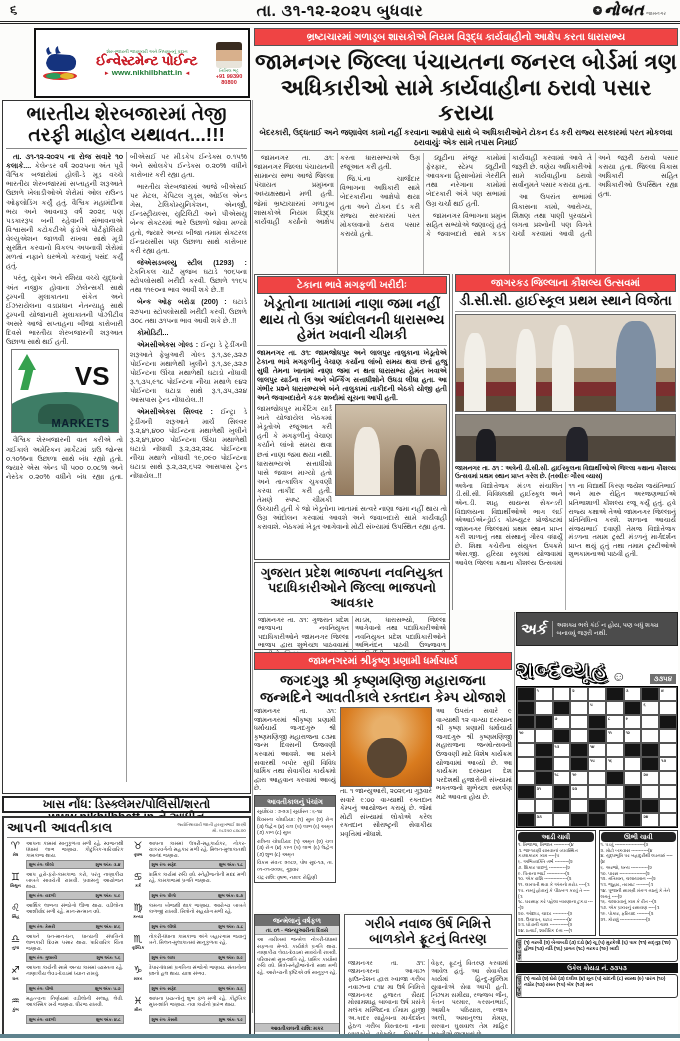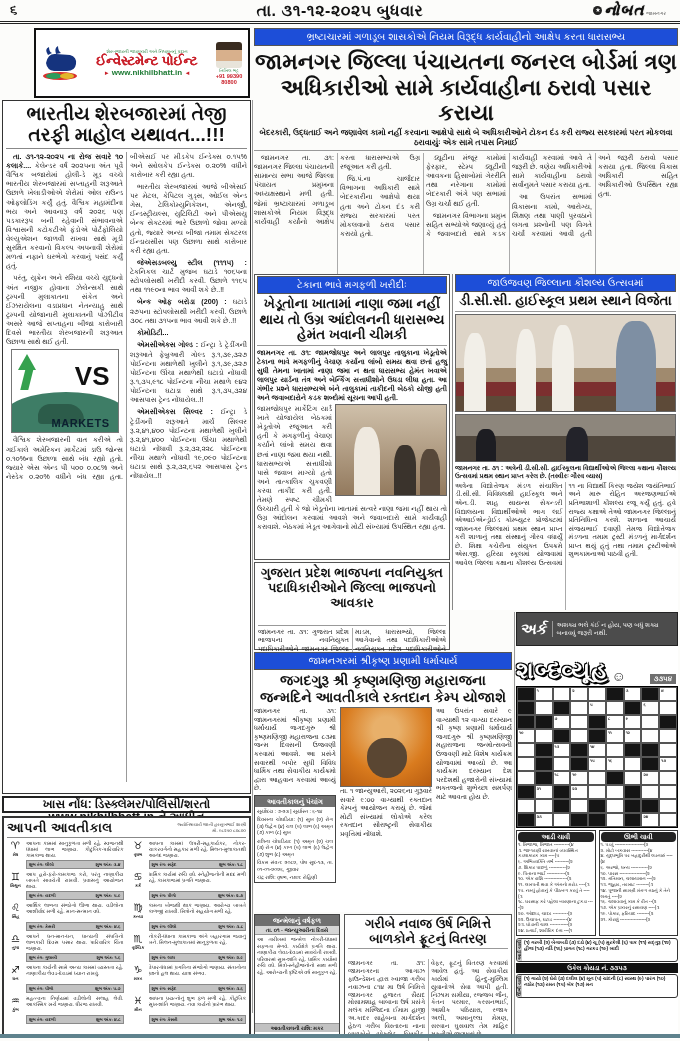--- a/index.html
+++ b/index.html
@@ -23,21 +23,21 @@
   .ad-tag{font-size:4.6px;color:#1d7a34;}
   .ad-brand{font-size:13px;font-weight:bold;color:#c9202a;line-height:1.05;text-shadow:0 0 .4px #c9202a;}
   .ad-web{font-size:8px;font-weight:bold;color:#1d7a34;}
   .ad-web .arr{color:#c9202a;font-size:6px;}
   .ad-right{width:30px;text-align:center;}
   .ad-photo{width:26px;height:26px;margin:0 auto;border-radius:3px;background:linear-gradient(#3a2c20 0 30%,#d8b08c 30% 75%,#e8e4da 75%);}
   .ad-person{font-size:4.4px;color:#1d7a34;}
   .ad-phone{font-size:5.6px;font-weight:bold;color:#c9202a;}
   
   #lead{left:254px;top:28px;width:424px;height:246px;}
-  .kicker{background:#1d4ed8;border:1px solid #555;color:#fff;font-weight:normal;font-size:10px;line-height:16px;text-align:center;white-space:nowrap;overflow:hidden;}
+  .kicker{background:#ef4444;border:1px solid #555;color:#fff;font-weight:bold;font-size:10px;line-height:16px;text-align:center;white-space:nowrap;overflow:hidden;}
   #lead .hl{font-size:22px;font-weight:bold;line-height:1.16;text-align:center;margin:3px 0 2px;}
   #lead .sub{font-size:8px;font-weight:bold;text-align:center;border-bottom:1px solid #999;padding-bottom:2px;margin-bottom:2px;}
   #lead .body{column-count:5;column-gap:6px;column-rule:1px solid #aaa;font-size:7px;line-height:1.32;height:148px;overflow:hidden;}
   .body p{margin:0 0 3px;text-indent:7px;}
   
   #stock{left:2px;top:100px;width:249px;height:694px;border:1px solid #333;padding:2px 3px;background:#fff;}
   #stock .hl{font-size:19px;font-weight:bold;text-align:center;line-height:1.12;border-bottom:1px solid #888;padding-bottom:2px;}
   #stock .body{column-count:2;column-gap:7px;column-rule:1px solid #999;font-size:7px;line-height:1.3;height:630px;overflow:hidden;margin-top:3px;}
   .sp{margin:0 0 3px;text-indent:6px;text-align:justify;}
   .sp b{font-size:7.2px;}
@@ -73,21 +73,21 @@
   #gnut-photo{float:right;width:112px;height:92px;margin:0 0 2px 3px;}
   
   #skill{left:452px;top:274px;width:226px;height:336px;border-left:1px solid #888;padding:0 2px;background:#fff;}
   #skill .hl{font-size:13.5px;font-weight:bold;text-align:center;line-height:1.1;margin:2px 0;border-bottom:1px solid #999;padding-bottom:2px;}
   #skill .cap{font-size:6.4px;font-weight:bold;margin:2px 0;text-align:justify;}
   #skill .body{column-count:2;column-gap:6px;column-rule:1px solid #aaa;font-size:6.7px;line-height:1.28;height:128px;overflow:hidden;text-align:justify;}
   #skill-photo1{width:100%;height:98px;background:linear-gradient(#ded5c8 0 55%,#a08a6e 55% 70%,#7c2f2f 70% 84%,#5d4a38 84%);}
   #skill-photo2{width:100%;height:48px;margin-top:2px;background:linear-gradient(#8d867c 0 45%,#4f463c 45%);}
   
   #bjp{left:254px;top:562px;width:196px;height:88px;border:1px solid #555;padding:1px 3px;background:#fff;}
-  #bjp .hl{font-size:13px;font-weight:bold;text-align:center;line-height:1.15;margin:2px 0;border-bottom:1px solid #999;padding-bottom:14px;}
+  #bjp .hl{font-size:13px;font-weight:bold;text-align:center;line-height:1.15;margin:2px 0;border-bottom:1px solid #999;padding-bottom:2px;}
   #bjp .body{column-count:2;column-gap:6px;column-rule:1px solid #aaa;font-size:6.7px;line-height:1.26;height:52px;overflow:hidden;text-align:justify;}
   
   #guru{left:254px;top:652px;width:258px;height:260px;background:#fff;}
   #guru .hl{font-size:14px;font-weight:bold;text-align:center;line-height:1.18;margin:2px 0;}
   #guru .cols{display:flex;gap:4px;}
   #guru .c{font-size:6.7px;line-height:1.28;text-align:justify;overflow:hidden;}
   #guru .c1{width:82px;}
   #guru .c2{width:92px;}
   #guru .c3{flex:1;}
   #guru-photo{width:92px;height:80px;border:1px solid #666;background:radial-gradient(circle at 50% 28%,#e8b06a 0 18%,#d97b1e 60%,#b85c10);position:relative;overflow:hidden;}
@@ -103,21 +103,21 @@
   
   #fruit{left:344px;top:914px;width:168px;height:123px;border:1px solid #555;background:#fff;padding:1px 3px;}
   #fruit .hl{font-size:13px;font-weight:bold;text-align:center;line-height:1.12;border-bottom:1px solid #999;padding-bottom:2px;margin:1px 0 10px;}
   #fruit .body{column-count:2;column-gap:6px;column-rule:1px solid #aaa;font-size:6.3px;line-height:1.25;height:92px;overflow:hidden;text-align:justify;}
   
   #cw{left:516px;top:612px;width:162px;height:427px;background:#fff;}
   #arka{display:flex;align-items:center;background:#4c4c4c;border:1px solid #222;height:34px;padding:2px;gap:3px;}
   #arka .aw{font-size:15px;font-weight:bold;color:#fff;transform:skewX(-6deg);padding:0 2px;}
   #arka .aq{flex:1;font-size:6.4px;color:#fff;line-height:1.3;border-left:1px solid #999;padding-left:3px;}
   #cwlogo{display:flex;align-items:flex-end;height:38px;position:relative;}
-  #cwlogo .big{font-size:23px;font-weight:bold;letter-spacing:1px;color:#fff;text-shadow:-1px -1px 0 #000,1px -1px 0 #000,-1px 1px 0 #000,1px 1px 0 #000,2px 2px 0 #000;}
+  #cwlogo .big{font-size:23px;font-weight:normal;letter-spacing:1px;color:#fff;text-shadow:-1px -1px 0 #000,1px -1px 0 #000,-1px 1px 0 #000,1px 1px 0 #000,2px 2px 0 #000;}
   #cwlogo .face{font-size:14px;margin-left:3px;}
   #cwlogo .num{position:absolute;right:2px;bottom:0;background:#6f6f6f;color:#fff;font-size:7px;font-weight:bold;padding:0 4px;line-height:10px;}
   #cw-grid{display:grid;grid-template-columns:repeat(9,1fr);border:1px solid #000;margin-top:2px;}
   .cw-cell{height:14px;border:0.5px solid #555;background:#fff;position:relative;}
   .cw-cell.black{background:#151515;}
   .cw-cell span{position:absolute;left:1px;top:0;font-size:4px;font-weight:bold;}
   #clues{display:flex;gap:3px;margin-top:2px;}
   .clue-col{flex:1;border:1px solid #333;padding:1px;}
   .clue-head{background:#222;color:#fff;font-size:6.6px;font-weight:bold;text-align:center;line-height:10px;border-radius:4px;}
   .clue{font-size:4.6px;line-height:1.25;}
@@ -196,21 +196,21 @@
         <div class="hill"></div>
         <div class="bear"></div>
         <div class="mk">MARKETS</div>
       </div>
       <div>
 
           <p class="sp"><b></b> <span>વૈશ્વિક શેરબજારની વાત કરીએ તો ગઈકાલે અમેરિકન માર્કેટમાં ડાઉ જોન્સ ૦.૧૦%ના ઉછાળા સાથે બંધ રહ્યો હતો. જ્યારે એસ એન્ડ પી ૫૦૦ ૦.૦૮% અને નેસ્ડેક ૦.૨૦% વધીને બંધ રહ્યા હતા. બીએસઈ પર મીડકેપ ઈન્ડેક્સ ૦.૧૫% અને સ્મોલકેપ ઈન્ડેક્સ ૦.૨૦% વધીને કારોબાર કરી રહ્યા હતા.</span></p>
 
           <p class="sp"><b></b> <span>ભારતીય શેરબજારમાં આજે બીએસઈ પર મેટલ, કેપિટલ ગુડ્સ, ઓઈલ એન્ડ ગેસ, ટેલિકોમ્યુનિકેશન, એનર્જી, ઈન્ડસ્ટ્રીયલ્સ, યુટિલિટી અને પીએસયુ બેન્ક સેક્ટરમાં ભારે ઉછાળો જોવા મળ્યો હતો, જ્યારે અન્ય બીજા તમામ સેક્ટરલ ઈન્ડાયસીસ પણ ઉછાળા સાથે કારોબાર કરી રહ્યા હતા.</span></p>
 
-          <p class="sp"><b>જેએસડબલ્યુ સ્ટીલ (૧૧૧૫) :</b> <span>ટેકનિકલ ચાર્ટ મુજબ ઘટાડે ૧૦૬૫ના સ્ટોપલોસથી ખરીદી કરવી. ઉછાળે ૧૧૬૫ તથા ૧૧૯૦ના ભાવ આવી શકે છે..!!</span></p>
+          <p class="sp"><b>જેએસડબલ્યુ સ્ટીલ (1293) :</b> <span>ટેકનિકલ ચાર્ટ મુજબ ઘટાડે ૧૦૬૫ના સ્ટોપલોસથી ખરીદી કરવી. ઉછાળે ૧૧૬૫ તથા ૧૧૯૦ના ભાવ આવી શકે છે..!!</span></p>
 
           <p class="sp"><b>બેન્ક ઓફ બરોડા (200) :</b> <span>ઘટાડે ૨૭૫ના સ્ટોપલોસથી ખરીદી કરવી. ઉછાળે ૩૦૮ તથા ૩૧૫ના ભાવ આવી શકે છે..!!</span></p>
 
           <p class="sp"><b>કોમોડિટી...</b> <span></span></p>
 
           <p class="sp"><b>એમસીએક્સ ગોલ્ડ :</b> <span>ઈન્ટ્રા ડે ટ્રેડીંગની શરૂઆતે ફેબ્રુઆરી ગોલ્ડ રૂ.૧,૩૯,૩૨૭ પોઈન્ટના મથાળેથી ખુલીને રૂ.૧,૩૯,૩૨૭ પોઈન્ટના ઊંચા મથાળેથી ઘટાડો નોંધાવી રૂ.૧,૩૫,૯૧૮ પોઈન્ટના નીચા મથાળે ૯૪૨ પોઈન્ટના ઘટાડા સાથે રૂ.૧,૩૫,૩૨૪ આસપાસ ટ્રેન્ડ નોંધાયેલ..!!</span></p>
 
           <p class="sp"><b>એમસીએક્સ સિલ્વર :</b> <span>ઈન્ટ્રા ડે ટ્રેડીંગની શરૂઆતે માર્ચ સિલ્વર રૂ.૨,૪૧,૪૦૦ પોઈન્ટના મથાળેથી ખુલીને રૂ.૨,૪૧,૪૦૦ પોઈન્ટના ઊંચા મથાળેથી ઘટાડો નોંધાવી રૂ.૨,૩૨,૨૨૮ પોઈન્ટના નીચા મથાળે નોંધાવી ૧૯,૦૯૦ પોઈન્ટના ઘટાડા સાથે રૂ.૨,૩૨,૬૫૨ આસપાસ ટ્રેન્ડ નોંધાયેલ..!!</span></p>
         </div>
     </div>
@@ -407,21 +407,21 @@
         <div class="fig" style="left:18px;top:22px;width:26px;height:70px;background:#efe9df;border-radius:40% 40% 0 0;"></div>
         <div class="fig" style="left:58px;top:40px;width:22px;height:52px;"></div>
         <div class="fig" style="left:84px;top:44px;width:20px;height:48px;background:#57483a;"></div>
       </div>
       <span>જામજોધપુર માર્કેટિંગ યાર્ડ ખાતે યોજાયેલ બેઠકમાં ખેડૂતોએ રજૂઆત કરી હતી કે મગફળીનું વેચાણ કર્યાને લાંબો સમય થવા છતાં નાણા જમા થયા નથી.</span>
       <span>ધારાસભ્યએ સત્તાધીશો પાસે જવાબ માગ્યો હતો અને તાત્કાલિક ચુકવણી કરવા તાકીદ કરી હતી. તેમણે સ્પષ્ટ ચીમકી ઉચ્ચારી હતી કે જો ખેડૂતોના ખાતામાં સત્વરે નાણા જમા નહીં થાય તો ઉગ્ર આંદોલન કરવામાં આવશે અને જવાબદારો સામે કાર્યવાહી કરાવાશે. બેઠકમાં ખેડૂત આગેવાનો મોટી સંખ્યામાં ઉપસ્થિત રહ્યા હતા.</span>
     </div>
   </div>
 
   <div id="skill" class="abs">
-    <div class="kicker">જાઉજવણ જિલ્લાના કૌશલ્ય ઉત્સવમાં</div>
+    <div class="kicker">જાગરકડ જિલ્લાના કૌશલ્ય ઉત્સવમાં</div>
     <div class="hl">ડી.સી.સી. હાઈસ્કૂલ પ્રથમ સ્થાને વિજેતા</div>
     <div id="skill-photo1" class="ph">
       <div class="fig" style="left:8px;top:18px;width:22px;height:80px;background:#f2efe8;"></div>
       <div class="fig" style="left:60px;top:14px;width:20px;height:84px;background:#f2efe8;"></div>
       <div class="fig" style="left:96px;top:10px;width:22px;height:88px;background:#f2efe8;"></div>
       <div class="fig" style="left:160px;top:6px;width:40px;height:92px;background:#7e8fa3;"></div>
     </div>
     <div id="skill-photo2" class="ph">
       <div class="fig" style="left:20px;top:14px;width:20px;height:34px;background:#1d1d22;"></div>
       <div class="fig" style="left:110px;top:12px;width:22px;height:36px;background:#23232a;"></div>

